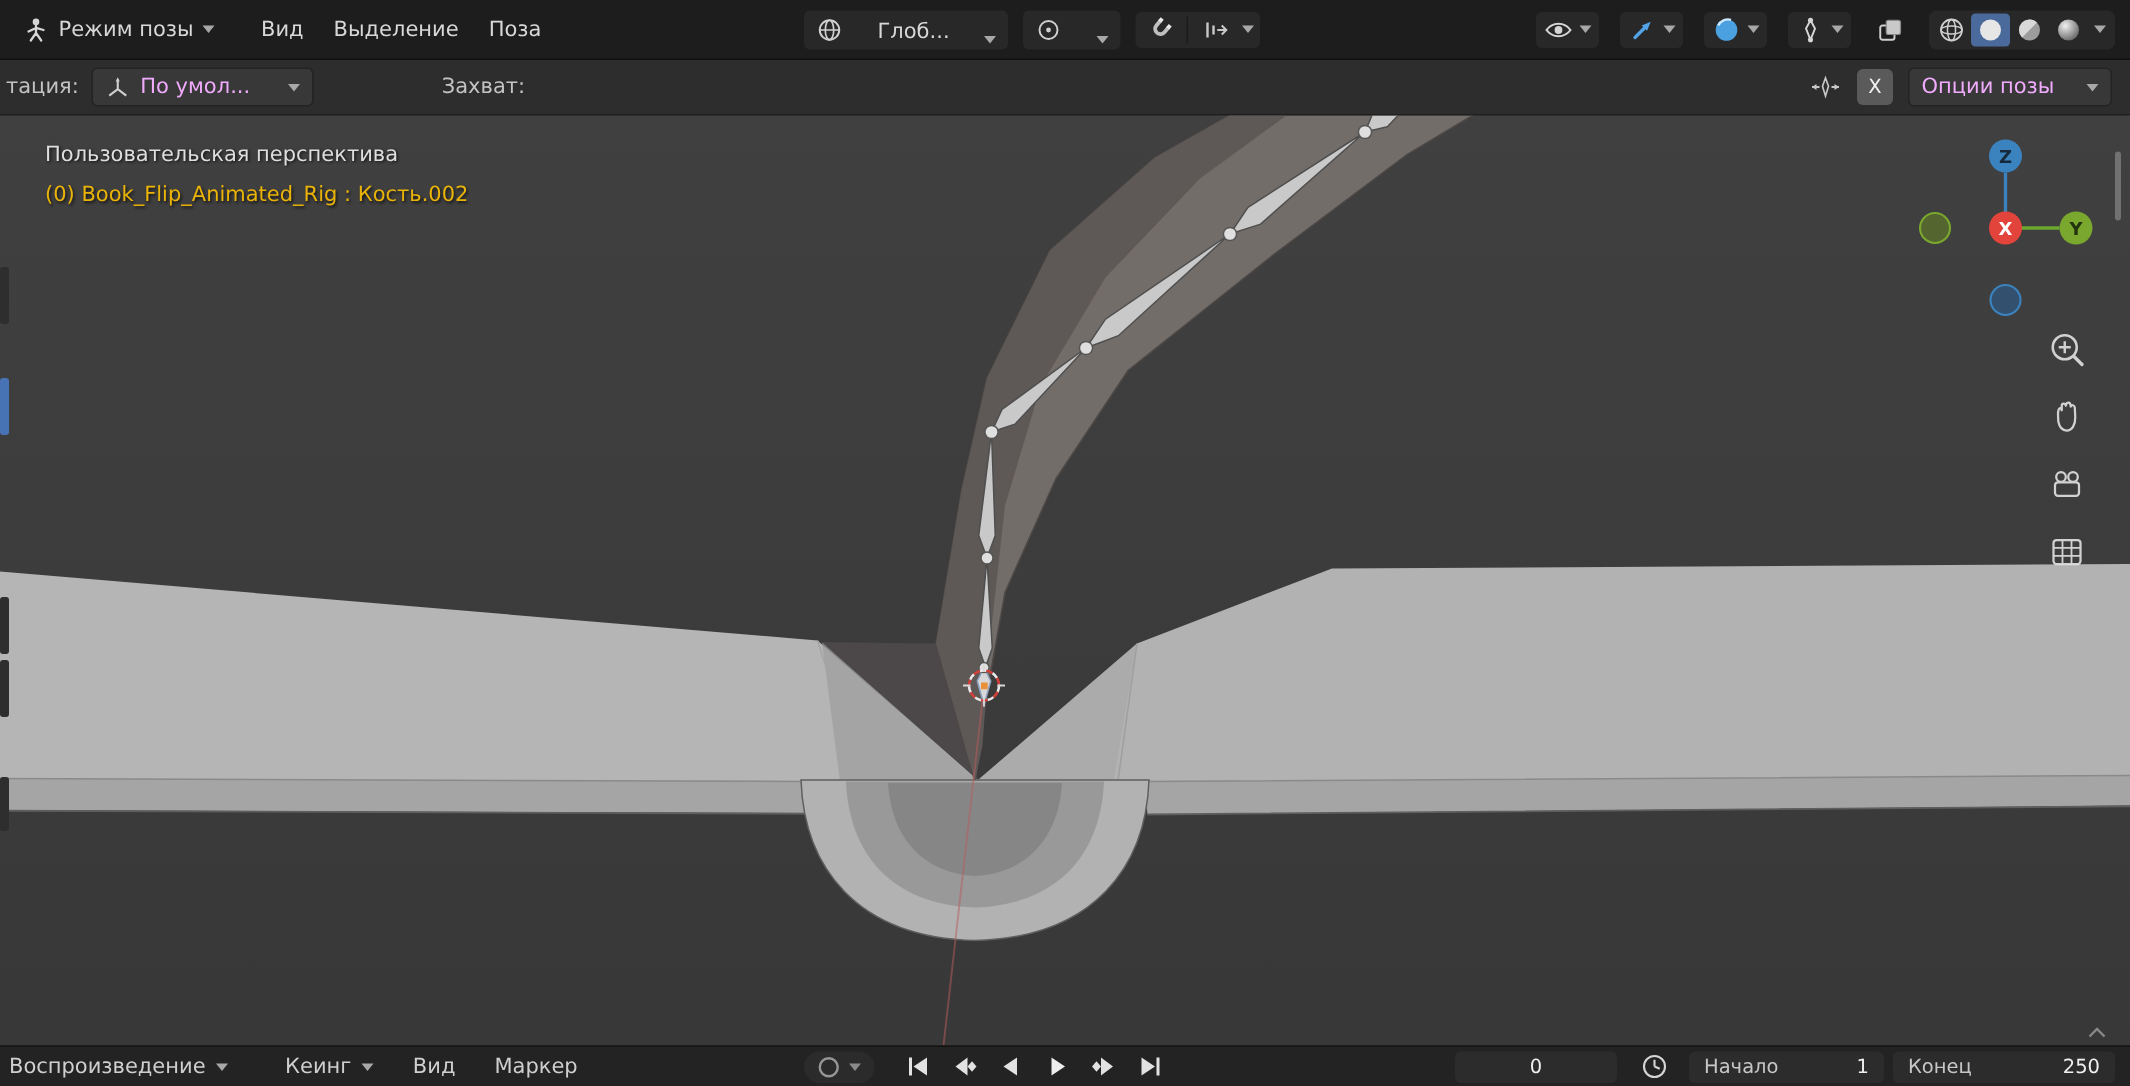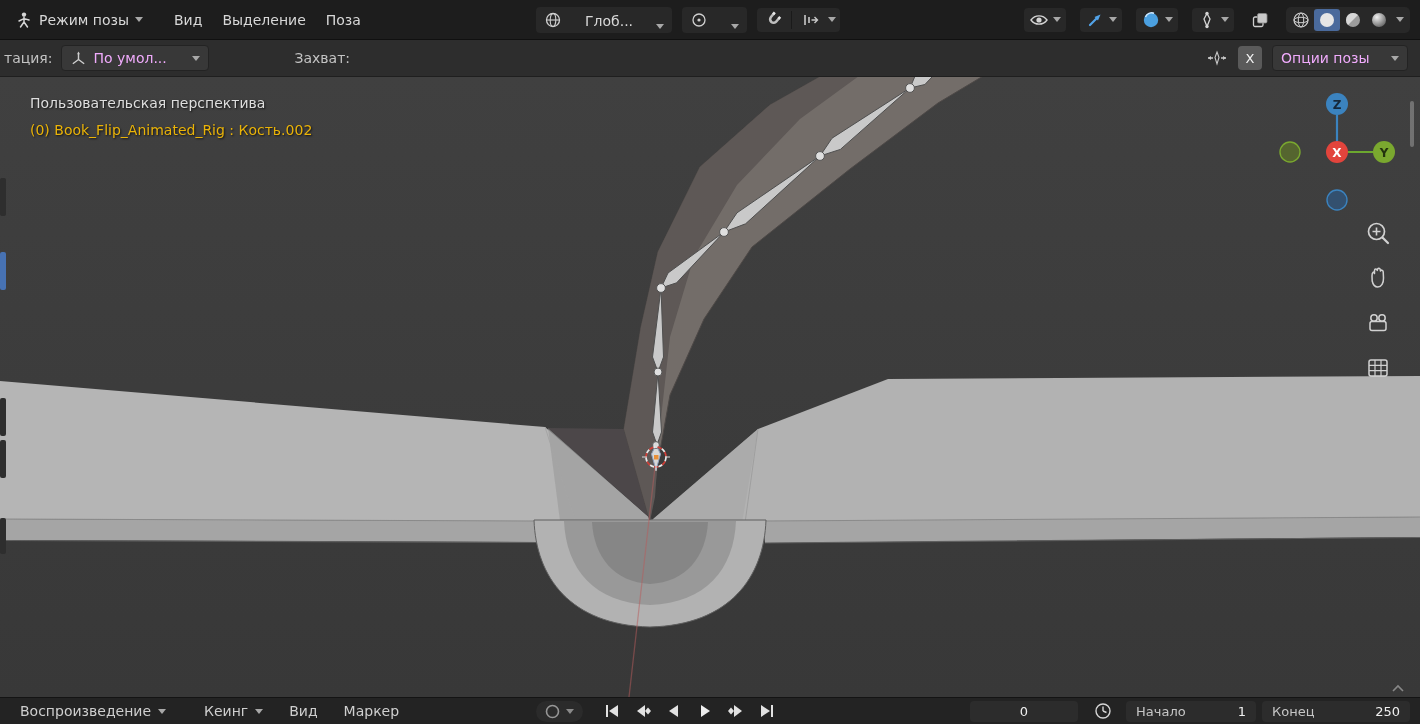--- a/index.html
+++ b/index.html
@@ -41,21 +41,21 @@
 .vp-text{position:absolute;left:30px;top:13px;color:#dedede;font-size:14px;line-height:27px;
   text-shadow:1px 1px 2px rgba(0,0,0,.7);white-space:nowrap}
 .vp-text .line2{color:#eab308}
 .gizmo{position:absolute;top:13px;right:23px}
 .navcol{position:absolute;top:141px;right:27px;display:flex;flex-direction:column;gap:15px}
 .nav-ic{width:30px;height:30px;display:flex;align-items:center;justify-content:center;opacity:.88}
 .collapse-up{position:absolute;right:14px;bottom:4px;opacity:.7}
 
 
 .timeline{flex:0 0 27px;height:27px;background:#232323;border-top:1px solid #141414;
-  display:flex;align-items:center;position:relative;color:#cfcfcf;font-size:14px;padding-left:16px}
+  display:flex;align-items:center;position:relative;color:#cfcfcf;font-size:14px;padding-left:2px}
 .tl-dd{display:flex;align-items:center;gap:7px;white-space:nowrap;padding:0 4px}
 .tl-menu{padding:0 4px;white-space:nowrap}
 .transport{position:absolute;left:536px;top:0;height:100%;display:flex;align-items:center;gap:7px}
 .rec-pill{display:flex;align-items:center;gap:6px;background:#2b2b2b;border-radius:11px;
   padding:3px 9px;margin-right:10px}
 .t-btn{width:24px;height:20px;display:flex;align-items:center;justify-content:center}
 .tl-right{position:absolute;right:10px;top:0;height:100%;display:flex;align-items:center}
 .num-field{background:#2c2c2c;border-radius:4px;height:21px;display:flex;align-items:center;
   color:#efefef;font-size:13px}
 .frame-field{width:108px;justify-content:center}

